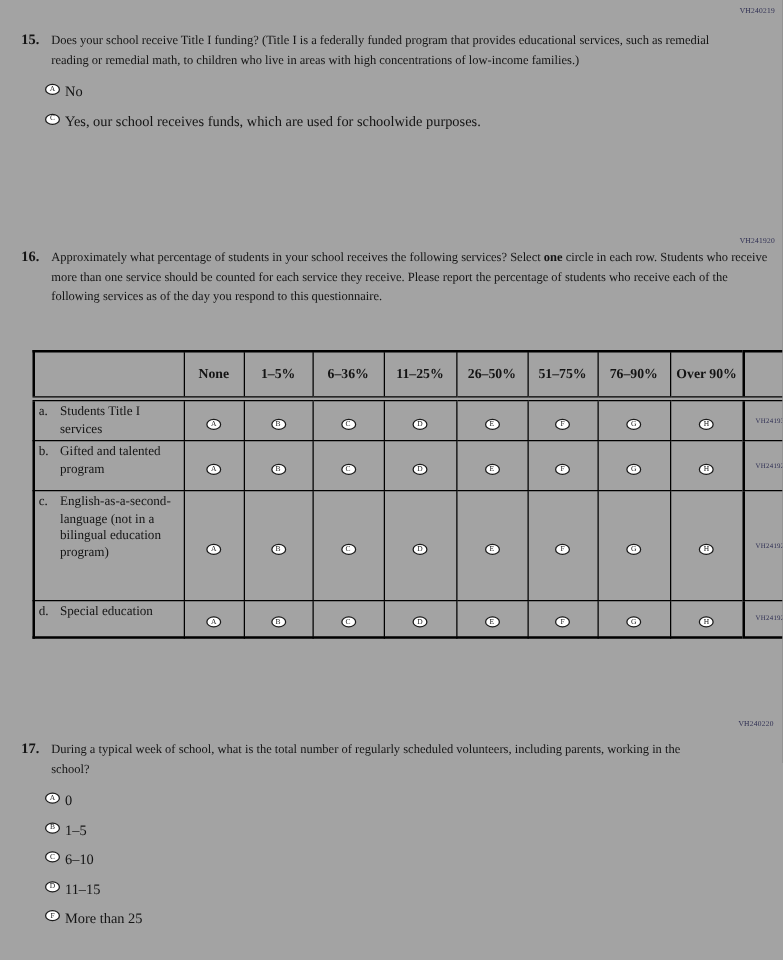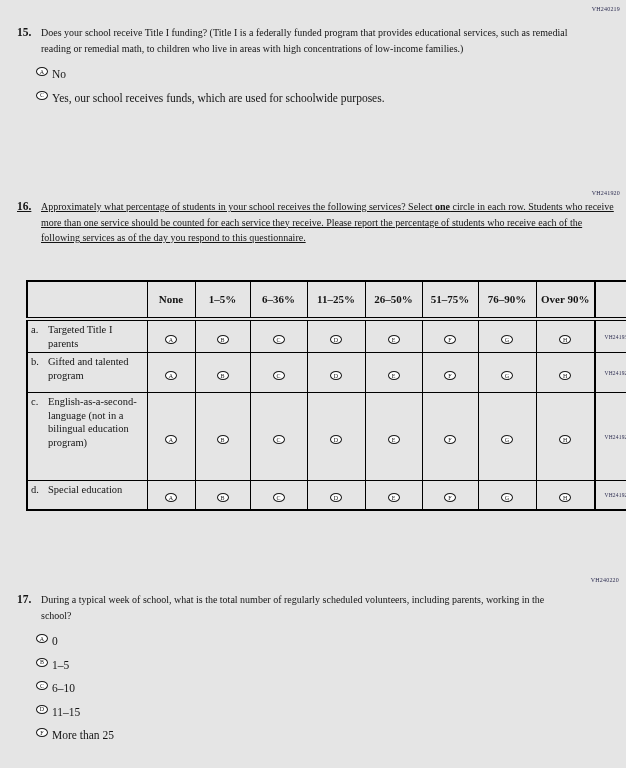--- a/index.html
+++ b/index.html
@@ -1,18 +1,18 @@
 <!DOCTYPE html>
 <html><head>
 <meta charset="utf-8">
 <style>
   * { margin:0; padding:0; box-sizing:border-box; }
   html,body { background:#888; }
   .page {
-    position:relative; width:626px; height:768px; background:#e5e5e5;
+    position:relative; width:626px; height:768px; background:#a3a3a3;
     font-family:"Liberation Serif","DejaVu Serif",serif; color:#141414;
     overflow:hidden; margin:0 auto;
   }
   .vh-code {
     position:absolute; font-size:6px; letter-spacing:.2px; color:#2e2e52;
     font-family:"Liberation Serif","DejaVu Serif",serif;
   }
   .question { position:absolute; }
   .q-head { display:flex; }
   .q-num { width:24px; flex:none; font-weight:bold; font-size:11.5px; line-height:15.5px; }
@@ -44,21 +44,21 @@
   table.grid td.code-col, table.grid th.code-col { border-left:2px solid #000; }
   table.grid td.code-col {
     font-size:5.5px; color:#2e2e52; text-align:center; vertical-align:middle; letter-spacing:.2px;
   }
   #grid-body tr:nth-child(1) { height:33px; }
   #grid-body tr:nth-child(2) { height:40px; }
   #grid-body tr:nth-child(3) { height:88px; }
   #grid-body tr:nth-child(4) { height:29px; }
 
   #q15 { top:25px; left:17px; width:578px; }
-  #q16 { top:199px; left:17px; width:606px;text-decoration:underline; }
+  #q16 { top:199px; left:17px; width:606px; }
   #q17 { top:592px; left:17px; width:560px; }
   #code-15 { top:6px;   right:6px; }
   #code-16 { top:190px; right:6px; }
   #code-17 { top:577px; right:7px; }
 </style>
 </head>
 <body>
 
 <div class="page">
 
@@ -121,21 +121,21 @@
           <th class="opt-col">76–90%</th>
           <th class="opt-col">Over 90%</th>
           <th class="code-col"></th>
       </tr>
     </thead>
     <tbody id="grid-body">
         <tr>
           <td class="label-col">
             <div class="label-wrap">
               <span class="row-index">a.</span>
-              <span class="row-label">Targeted Title I parents</span>
+              <span class="row-label">Students Title I services</span>
             </div>
           </td>
           <td class="bubble-cell"><span class="bubble">
               <span class="bubble-letter">A</span>
             </span></td>
           <td class="bubble-cell"><span class="bubble">
               <span class="bubble-letter">B</span>
             </span></td>
           <td class="bubble-cell"><span class="bubble">
               <span class="bubble-letter">C</span>

